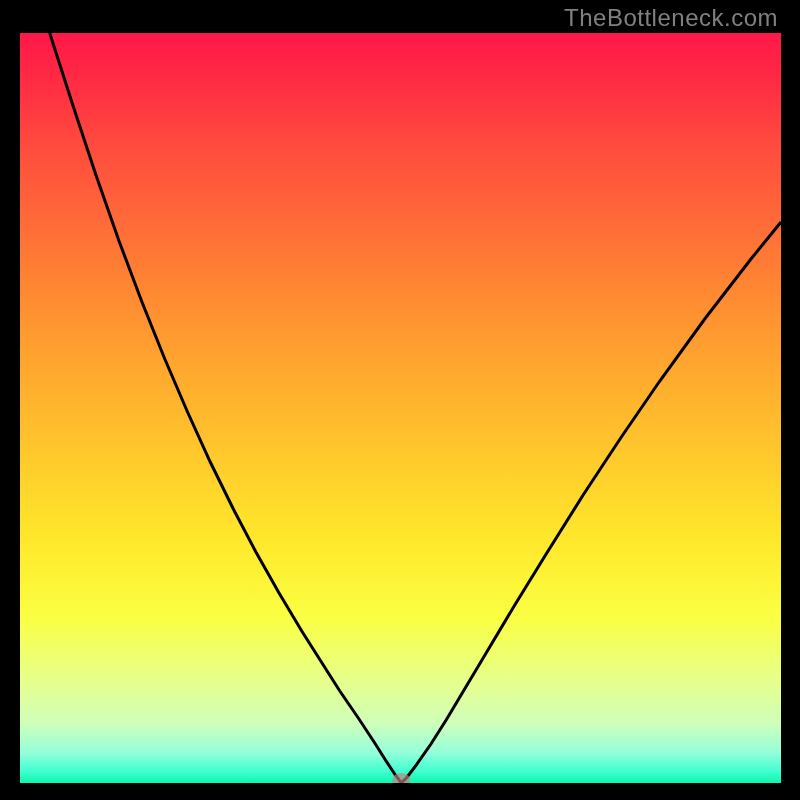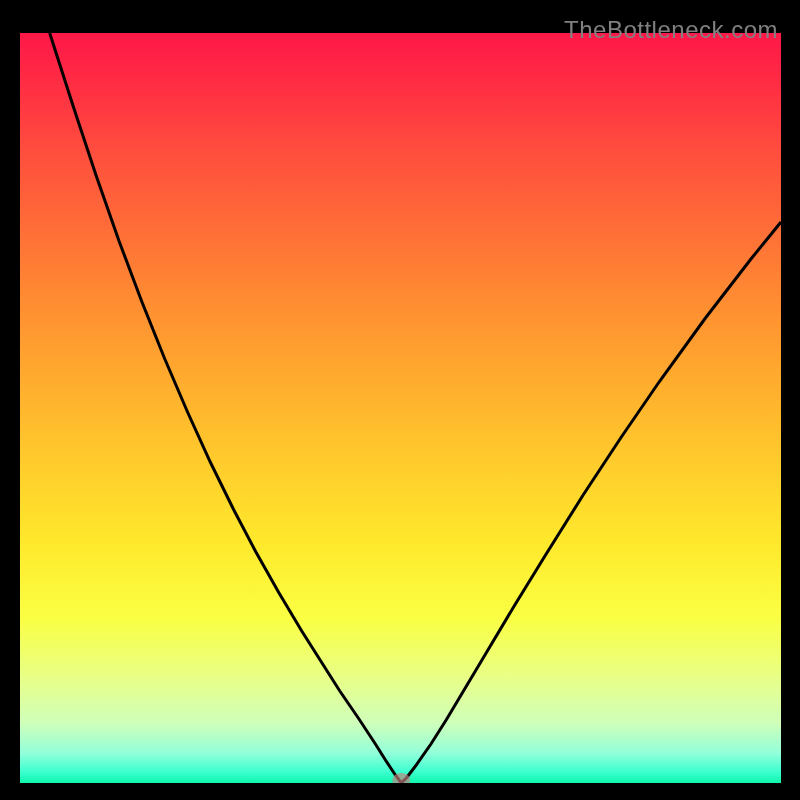--- a/index.html
+++ b/index.html
@@ -11,21 +11,21 @@
     overflow: hidden;
   }
   .container {
     position: relative;
     width: 800px;
     height: 800px;
     background: #000;
   }
   .watermark {
     position: absolute;
-    top: 16px;
+    top: 4px;
     right: 22px;
     color: #808080;
     font-family: Arial, Helvetica, sans-serif;
     font-size: 24px;
     letter-spacing: 0.5px;
     z-index: 10;
   }
   .plot-area {
     position: absolute;
     left: 20px;

